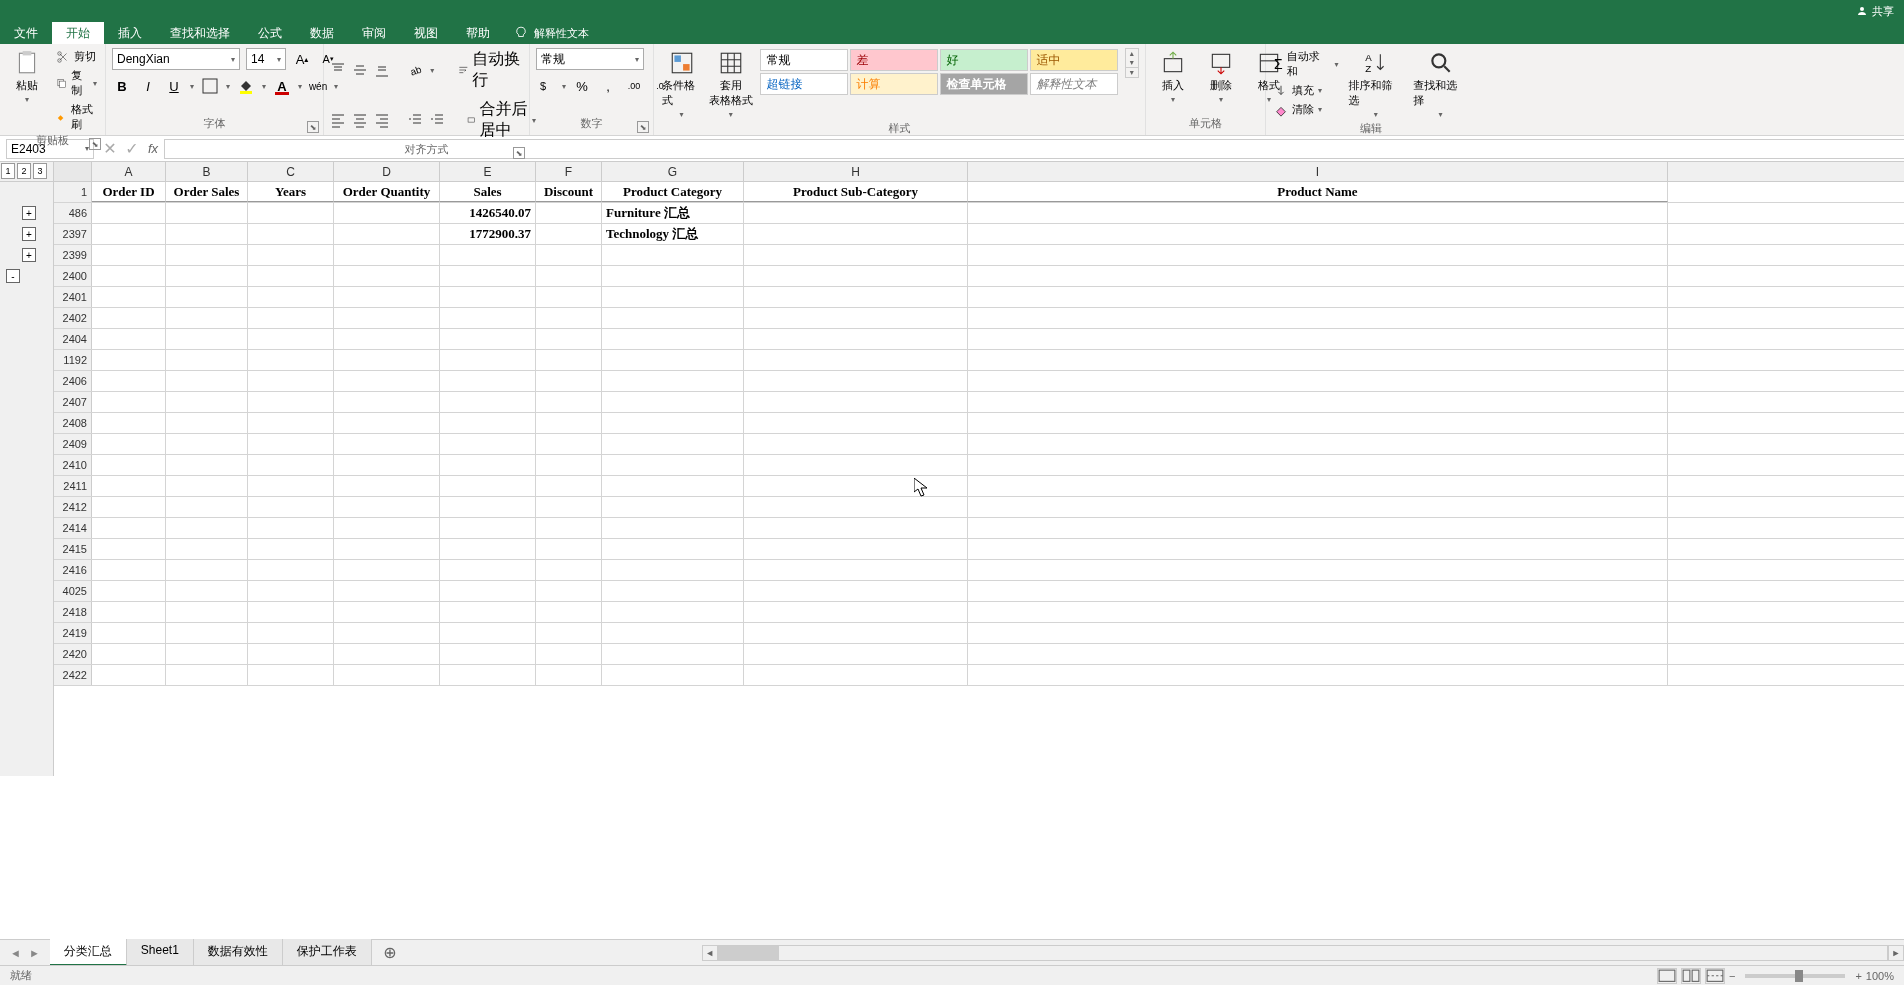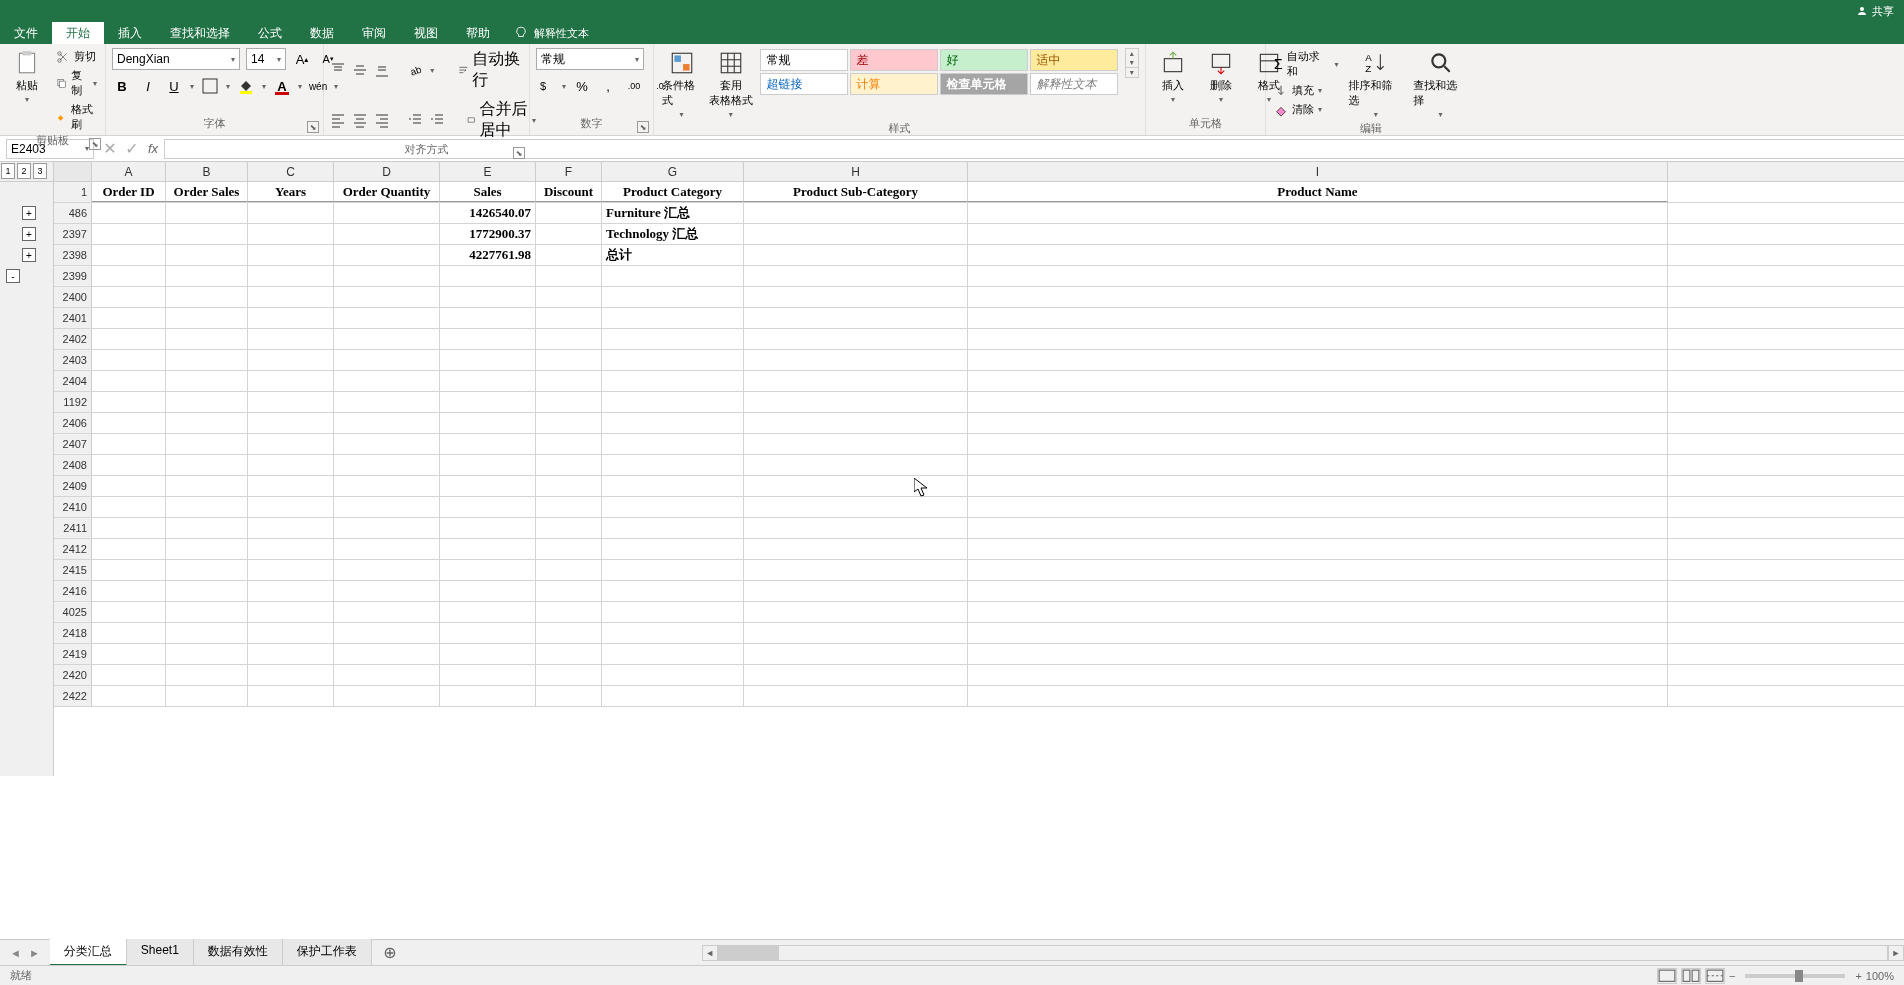--- a/index.html
+++ b/index.html
@@ -494,32 +494,20 @@
           <div class="cell bold" style="width: 82px;"></div>
           <div class="cell bold" style="width: 86px;"></div>
           <div class="cell bold" style="width: 106px;"></div>
           <div class="cell bold right" style="width: 96px;">1772900.37</div>
           <div class="cell bold" style="width: 66px;"></div>
           <div class="cell bold" style="width: 142px;">Technology 汇总</div>
           <div class="cell bold" style="width: 224px;"></div>
           <div class="cell bold" style="width: 700px;"></div>
         </div>
         <div class="row">
-          <div class="row-h">2398</div>
-          <div class="cell bold" style="width: 74px;"></div>
-          <div class="cell bold" style="width: 82px;"></div>
-          <div class="cell bold" style="width: 86px;"></div>
-          <div class="cell bold" style="width: 106px;"></div>
-          <div class="cell bold right" style="width: 96px;">4227761.98</div>
-          <div class="cell bold" style="width: 66px;"></div>
-          <div class="cell bold" style="width: 142px;">总计</div>
-          <div class="cell bold" style="width: 224px;"></div>
-          <div class="cell bold" style="width: 700px;"></div>
-        </div>
-        <div class="row">
           <div class="row-h">2399</div>
           <div class="cell" style="width: 74px;"></div>
           <div class="cell" style="width: 82px;"></div>
           <div class="cell" style="width: 86px;"></div>
           <div class="cell" style="width: 106px;"></div>
           <div class="cell" style="width: 96px;"></div>
           <div class="cell" style="width: 66px;"></div>
           <div class="cell" style="width: 142px;"></div>
           <div class="cell" style="width: 224px;"></div>
           <div class="cell" style="width: 700px;"></div>
@@ -554,32 +542,20 @@
           <div class="cell" style="width: 82px;"></div>
           <div class="cell" style="width: 86px;"></div>
           <div class="cell" style="width: 106px;"></div>
           <div class="cell" style="width: 96px;"></div>
           <div class="cell" style="width: 66px;"></div>
           <div class="cell" style="width: 142px;"></div>
           <div class="cell" style="width: 224px;"></div>
           <div class="cell" style="width: 700px;"></div>
         </div>
         <div class="row">
-          <div class="row-h">2403</div>
-          <div class="cell" style="width: 74px;"></div>
-          <div class="cell" style="width: 82px;"></div>
-          <div class="cell" style="width: 86px;"></div>
-          <div class="cell" style="width: 106px;"></div>
-          <div class="cell" style="width: 96px;"></div>
-          <div class="cell" style="width: 66px;"></div>
-          <div class="cell" style="width: 142px;"></div>
-          <div class="cell" style="width: 224px;"></div>
-          <div class="cell" style="width: 700px;"></div>
-        </div>
-        <div class="row">
           <div class="row-h">2404</div>
           <div class="cell" style="width: 74px;"></div>
           <div class="cell" style="width: 82px;"></div>
           <div class="cell" style="width: 86px;"></div>
           <div class="cell" style="width: 106px;"></div>
           <div class="cell" style="width: 96px;"></div>
           <div class="cell" style="width: 66px;"></div>
           <div class="cell" style="width: 142px;"></div>
           <div class="cell" style="width: 224px;"></div>
           <div class="cell" style="width: 700px;"></div>
@@ -663,20 +639,32 @@
           <div class="cell" style="width: 86px;"></div>
           <div class="cell" style="width: 106px;"></div>
           <div class="cell" style="width: 96px;"></div>
           <div class="cell" style="width: 66px;"></div>
           <div class="cell" style="width: 142px;"></div>
           <div class="cell" style="width: 224px;"></div>
           <div class="cell" style="width: 700px;"></div>
         </div>
         <div class="row">
           <div class="row-h">2412</div>
+          <div class="cell" style="width: 74px;"></div>
+          <div class="cell" style="width: 82px;"></div>
+          <div class="cell" style="width: 86px;"></div>
+          <div class="cell" style="width: 106px;"></div>
+          <div class="cell" style="width: 96px;"></div>
+          <div class="cell" style="width: 66px;"></div>
+          <div class="cell" style="width: 142px;"></div>
+          <div class="cell" style="width: 224px;"></div>
+          <div class="cell" style="width: 700px;"></div>
+        </div>
+        <div class="row">
+          <div class="row-h">2414</div>
           <div class="cell" style="width: 74px;"></div>
           <div class="cell" style="width: 82px;"></div>
           <div class="cell" style="width: 86px;"></div>
           <div class="cell" style="width: 106px;"></div>
           <div class="cell" style="width: 96px;"></div>
           <div class="cell" style="width: 66px;"></div>
           <div class="cell" style="width: 142px;"></div>
           <div class="cell" style="width: 224px;"></div>
           <div class="cell" style="width: 700px;"></div>
         </div>

